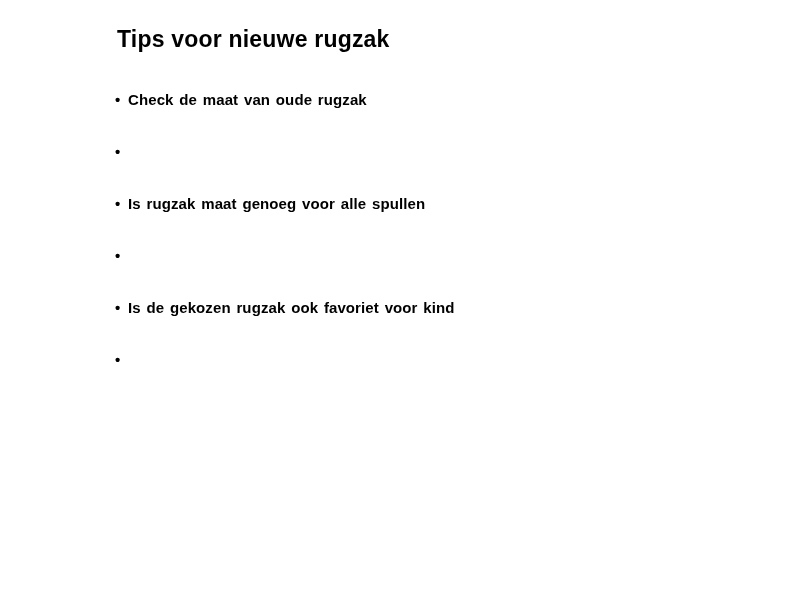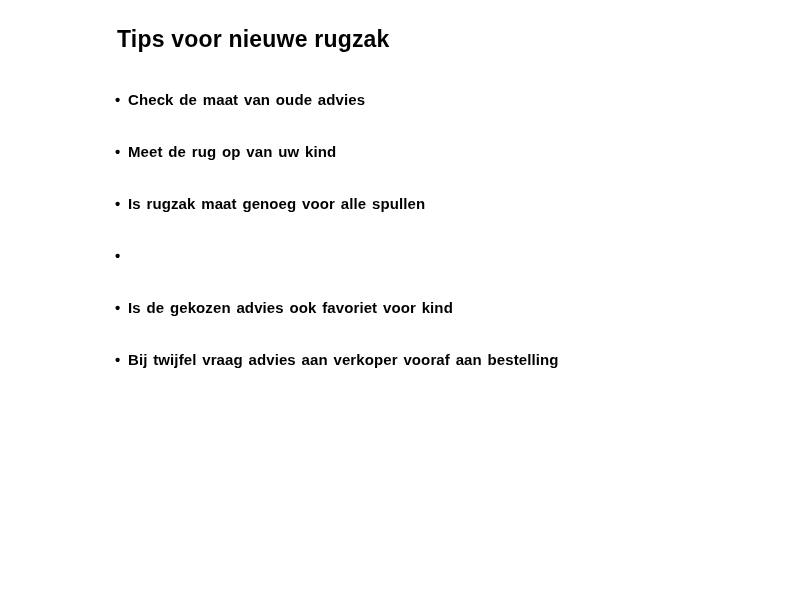--- a/index.html
+++ b/index.html
@@ -55,35 +55,33 @@
 </style>
 </head>
 <body>
 
 <div class="slide">
   <h1 class="slide-title">Tips voor nieuwe rugzak</h1>
 
   <ul class="tips-list">
     <li class="tip-item">
       <span class="bullet-glyph">•</span>
-      <span>Check de maat van oude advies</span>
+      <span>Check de maat van oude rugzak</span>
     </li>
     <li class="tip-item">
       <span class="bullet-glyph">•</span>
-      <span>Meet de rug op van uw kind</span>
     </li>
     <li class="tip-item">
       <span class="bullet-glyph">•</span>
       <span>Is rugzak maat genoeg voor alle spullen</span>
     </li>
     <li class="tip-item">
       <span class="bullet-glyph">•</span>
     </li>
     <li class="tip-item">
       <span class="bullet-glyph">•</span>
-      <span>Is de gekozen advies ook favoriet voor kind</span>
+      <span>Is de gekozen rugzak ook favoriet voor kind</span>
     </li>
     <li class="tip-item">
       <span class="bullet-glyph">•</span>
-      <span>Bij twijfel vraag advies aan verkoper vooraf aan bestelling</span>
     </li>
   </ul>
 </div>
 
 </body></html>

